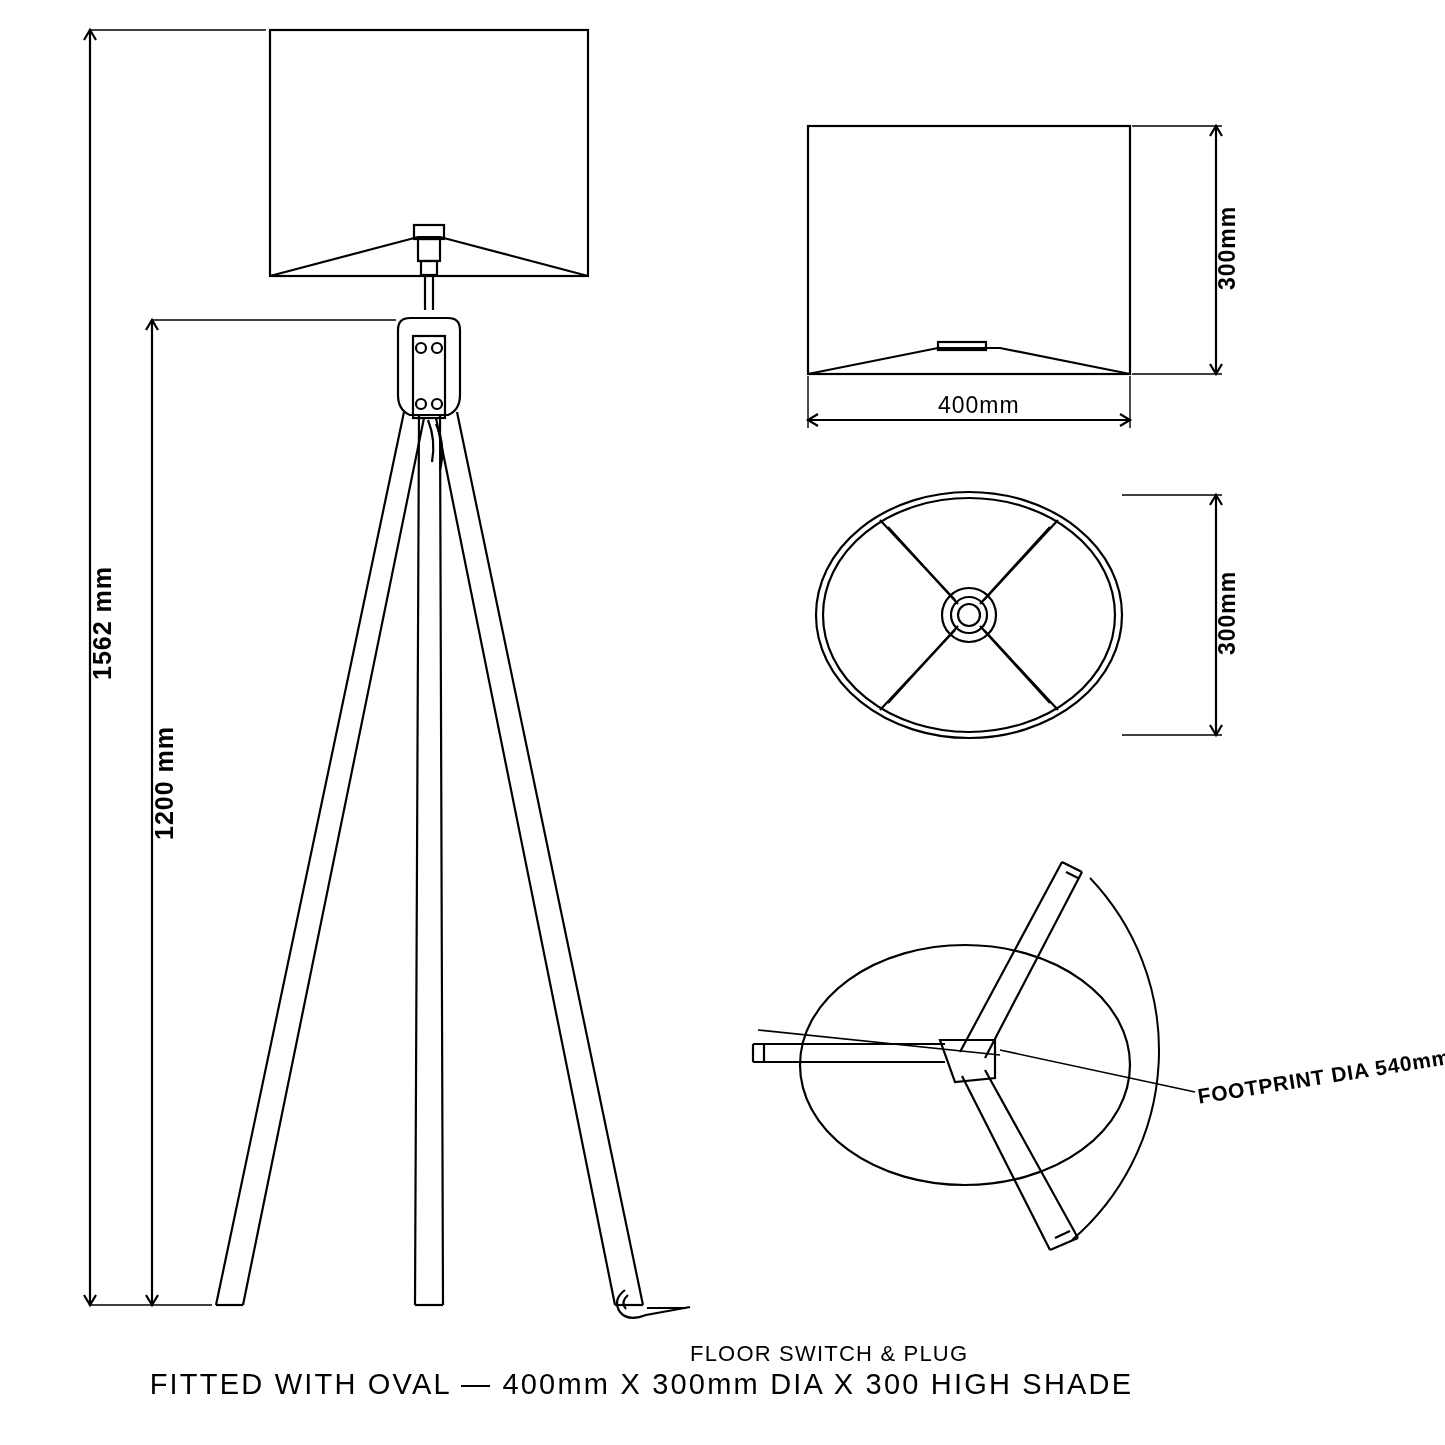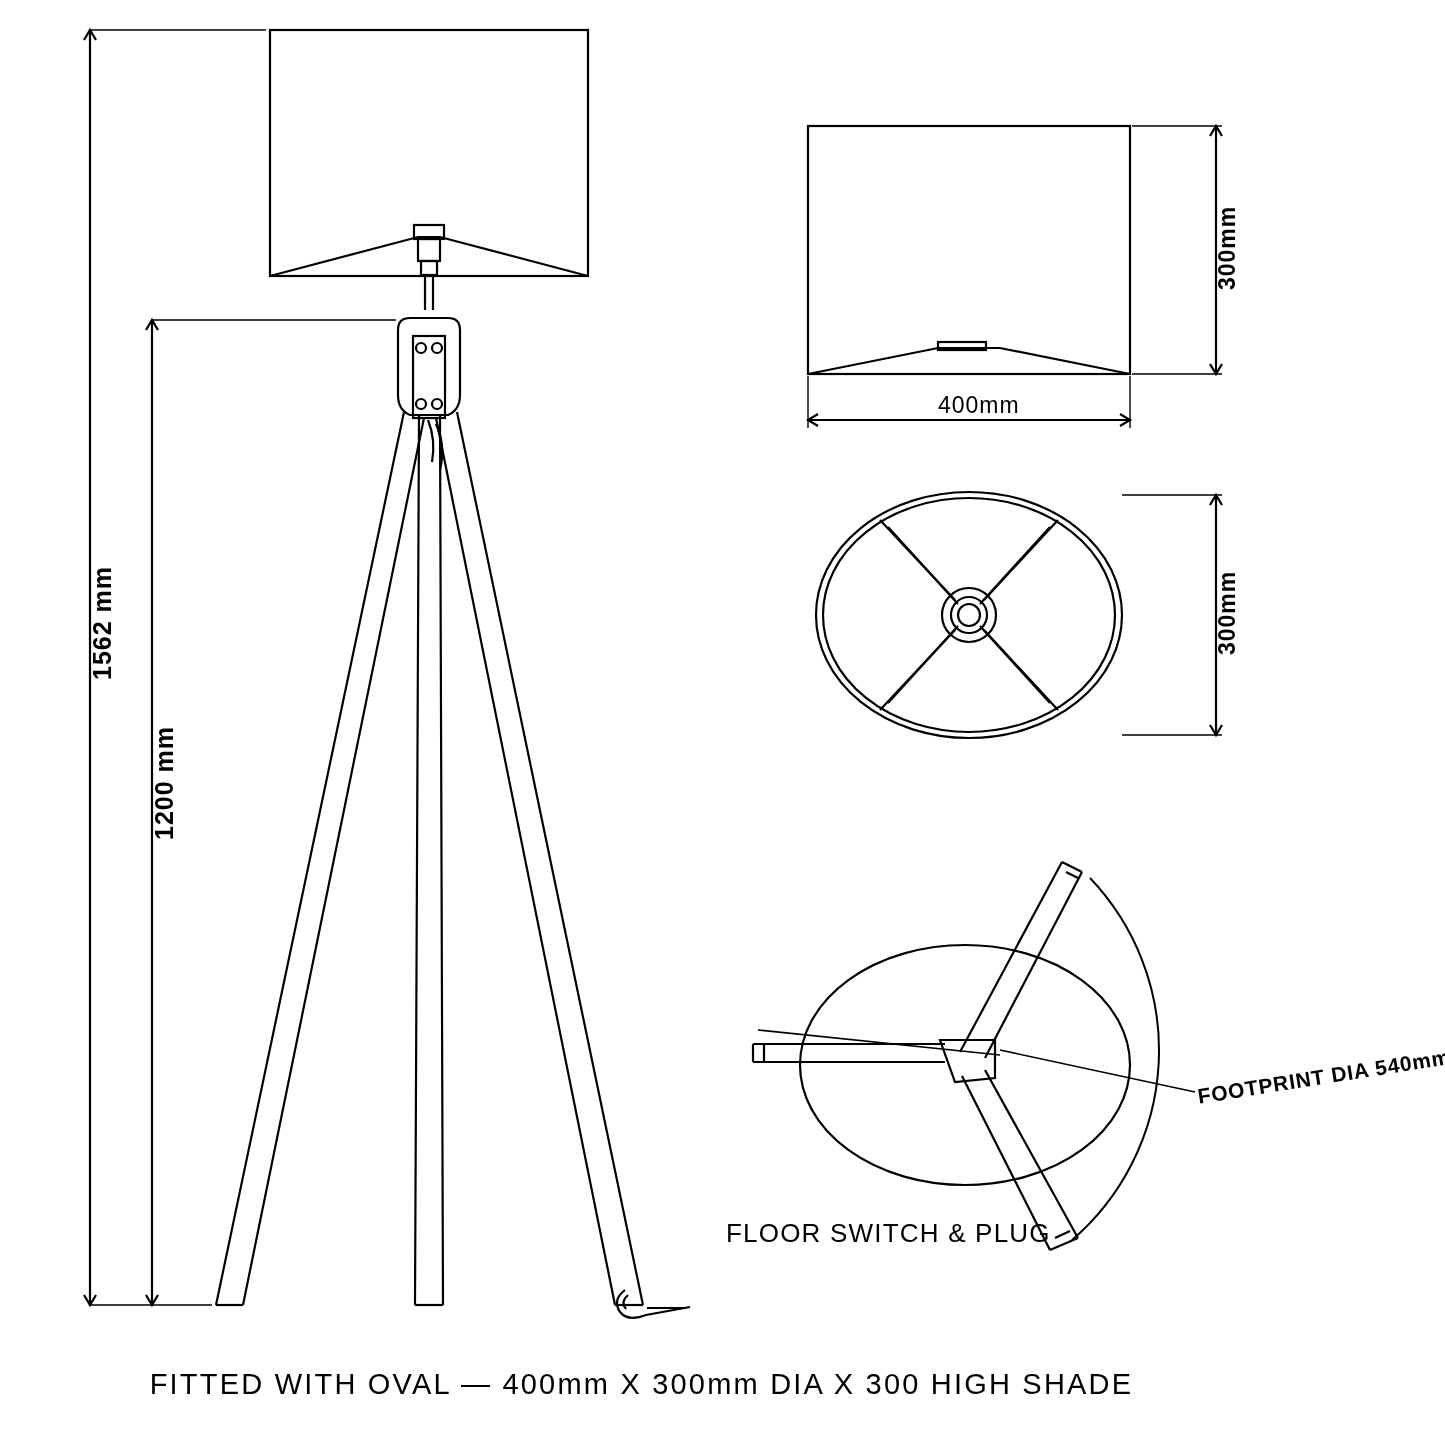--- a/index.html
+++ b/index.html
@@ -198,17 +198,17 @@
   <div class="lbl dim-vert" style="left:150px; top:840px; font-size:25px; font-weight:bold; letter-spacing:1px;">1200 mm</div>
 
   <div class="lbl dim-vert" style="left:1214px; top:290px; font-size:23px; font-weight:bold; letter-spacing:1px;">300mm</div>
 
   <div class="lbl" style="left:938px; top:392px; font-size:23px; font-weight:normal; letter-spacing:1px;">400mm</div>
 
   <div class="lbl dim-vert" style="left:1214px; top:655px; font-size:23px; font-weight:bold; letter-spacing:1px;">300mm</div>
 
   <div class="lbl" style="left:1196px; top:1085px; font-size:21px; font-weight:bold; letter-spacing:0.8px; transform:rotate(-9deg); transform-origin:0 0;">FOOTPRINT DIA  540mm</div>
 
-  <div class="lbl" style="left:690px; top:1218px; font-size:26px; letter-spacing:1.2px;margin-left:36px;">FLOOR SWITCH &amp; PLUG</div>
+  <div class="lbl" style="left:690px; top:1341px; font-size:22px; letter-spacing:1.2px;">FLOOR SWITCH &amp; PLUG</div>
 
   <div id="caption">FITTED WITH OVAL — 400mm X 300mm DIA X 300 HIGH SHADE</div>
 
 </div>
 
 </body></html>

